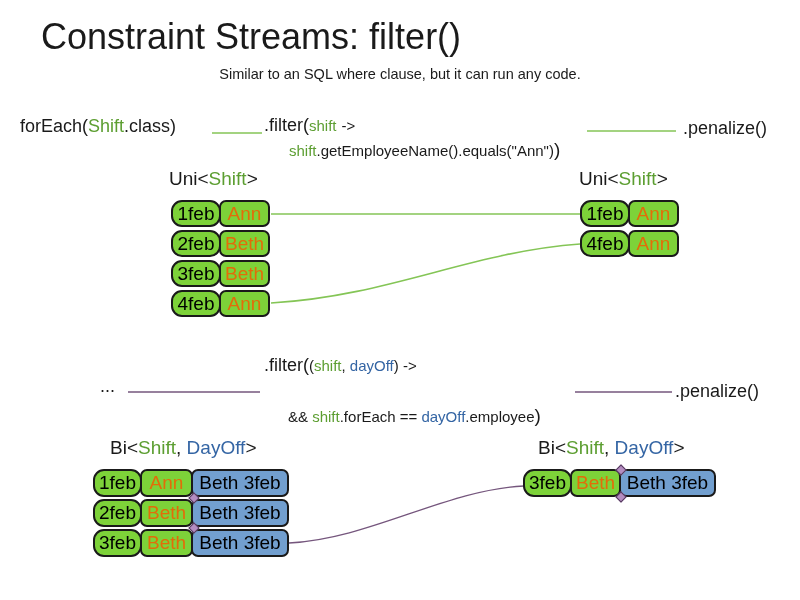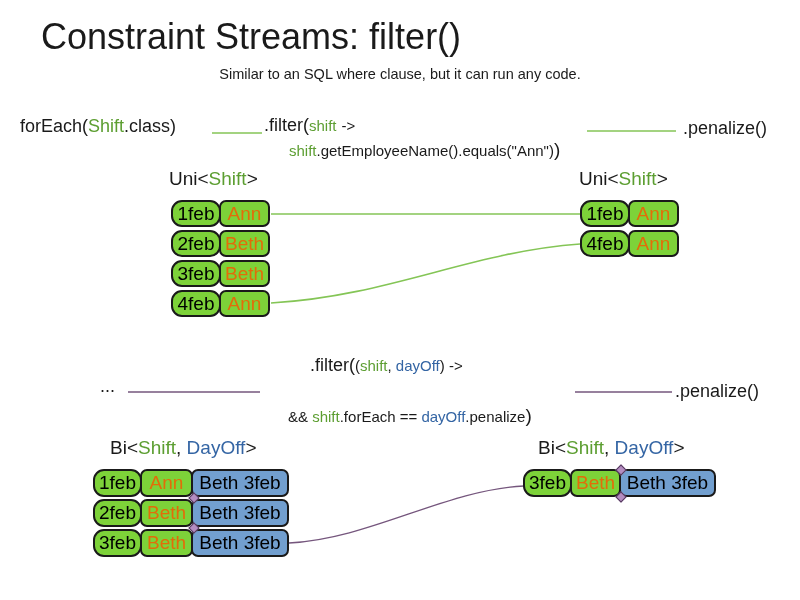--- a/index.html
+++ b/index.html
@@ -89,25 +89,25 @@
     <div class="cell gfill h27 w50 datec">1feb</div>
     <div class="cell gfill h27 w51 namec">Ann</div>
   </div>
   <div class="trow" style="left:580px;top:230px;">
     <div class="cell gfill h27 w50 datec">4feb</div>
     <div class="cell gfill h27 w51 namec">Ann</div>
   </div>
 
   <div class="abs code-lg" style="left:100px;top:376px;">...</div>
 
-  <div class="abs" style="left:264px;top:355px;margin-left:46px;">
+  <div class="abs" style="left:264px;top:355px;">
     <span class="code-lg">.filter(</span><span class="code-sm">(</span><span class="code-sm green">shift</span><span class="code-sm">, </span><span class="code-sm blue">dayOff</span><span class="code-sm">) </span><span class="code-sm">-&gt;</span>
   </div>
   <div class="abs" style="left:288px;top:405px;">
-    <span class="code-sm">&amp;&amp; </span><span class="code-sm green">shift</span><span class="code-sm">.forEach == </span><span class="code-sm blue">dayOff</span><span class="code-sm">.penalize</span><span class="paren-lg">)</span>
+    <span class="code-sm">&amp;&amp; </span><span class="code-sm green">shift</span><span class="code-sm">.forEach == </span><span class="code-sm blue">dayOff</span><span class="code-sm">.employee</span><span class="paren-lg">)</span>
   </div>
 
   <div class="abs code-lg" style="left:675px;top:381px;">.penalize()</div>
 
   <div class="abs tbl-label" style="left:110px;top:437px;">
     <span>Bi&lt;</span><span class="green">Shift</span><span>, </span><span class="blue">DayOff</span><span>&gt;</span>
   </div>
   <div class="abs tbl-label" style="left:538px;top:437px;">
     <span>Bi&lt;</span><span class="green">Shift</span><span>, </span><span class="blue">DayOff</span><span>&gt;</span>
   </div>

